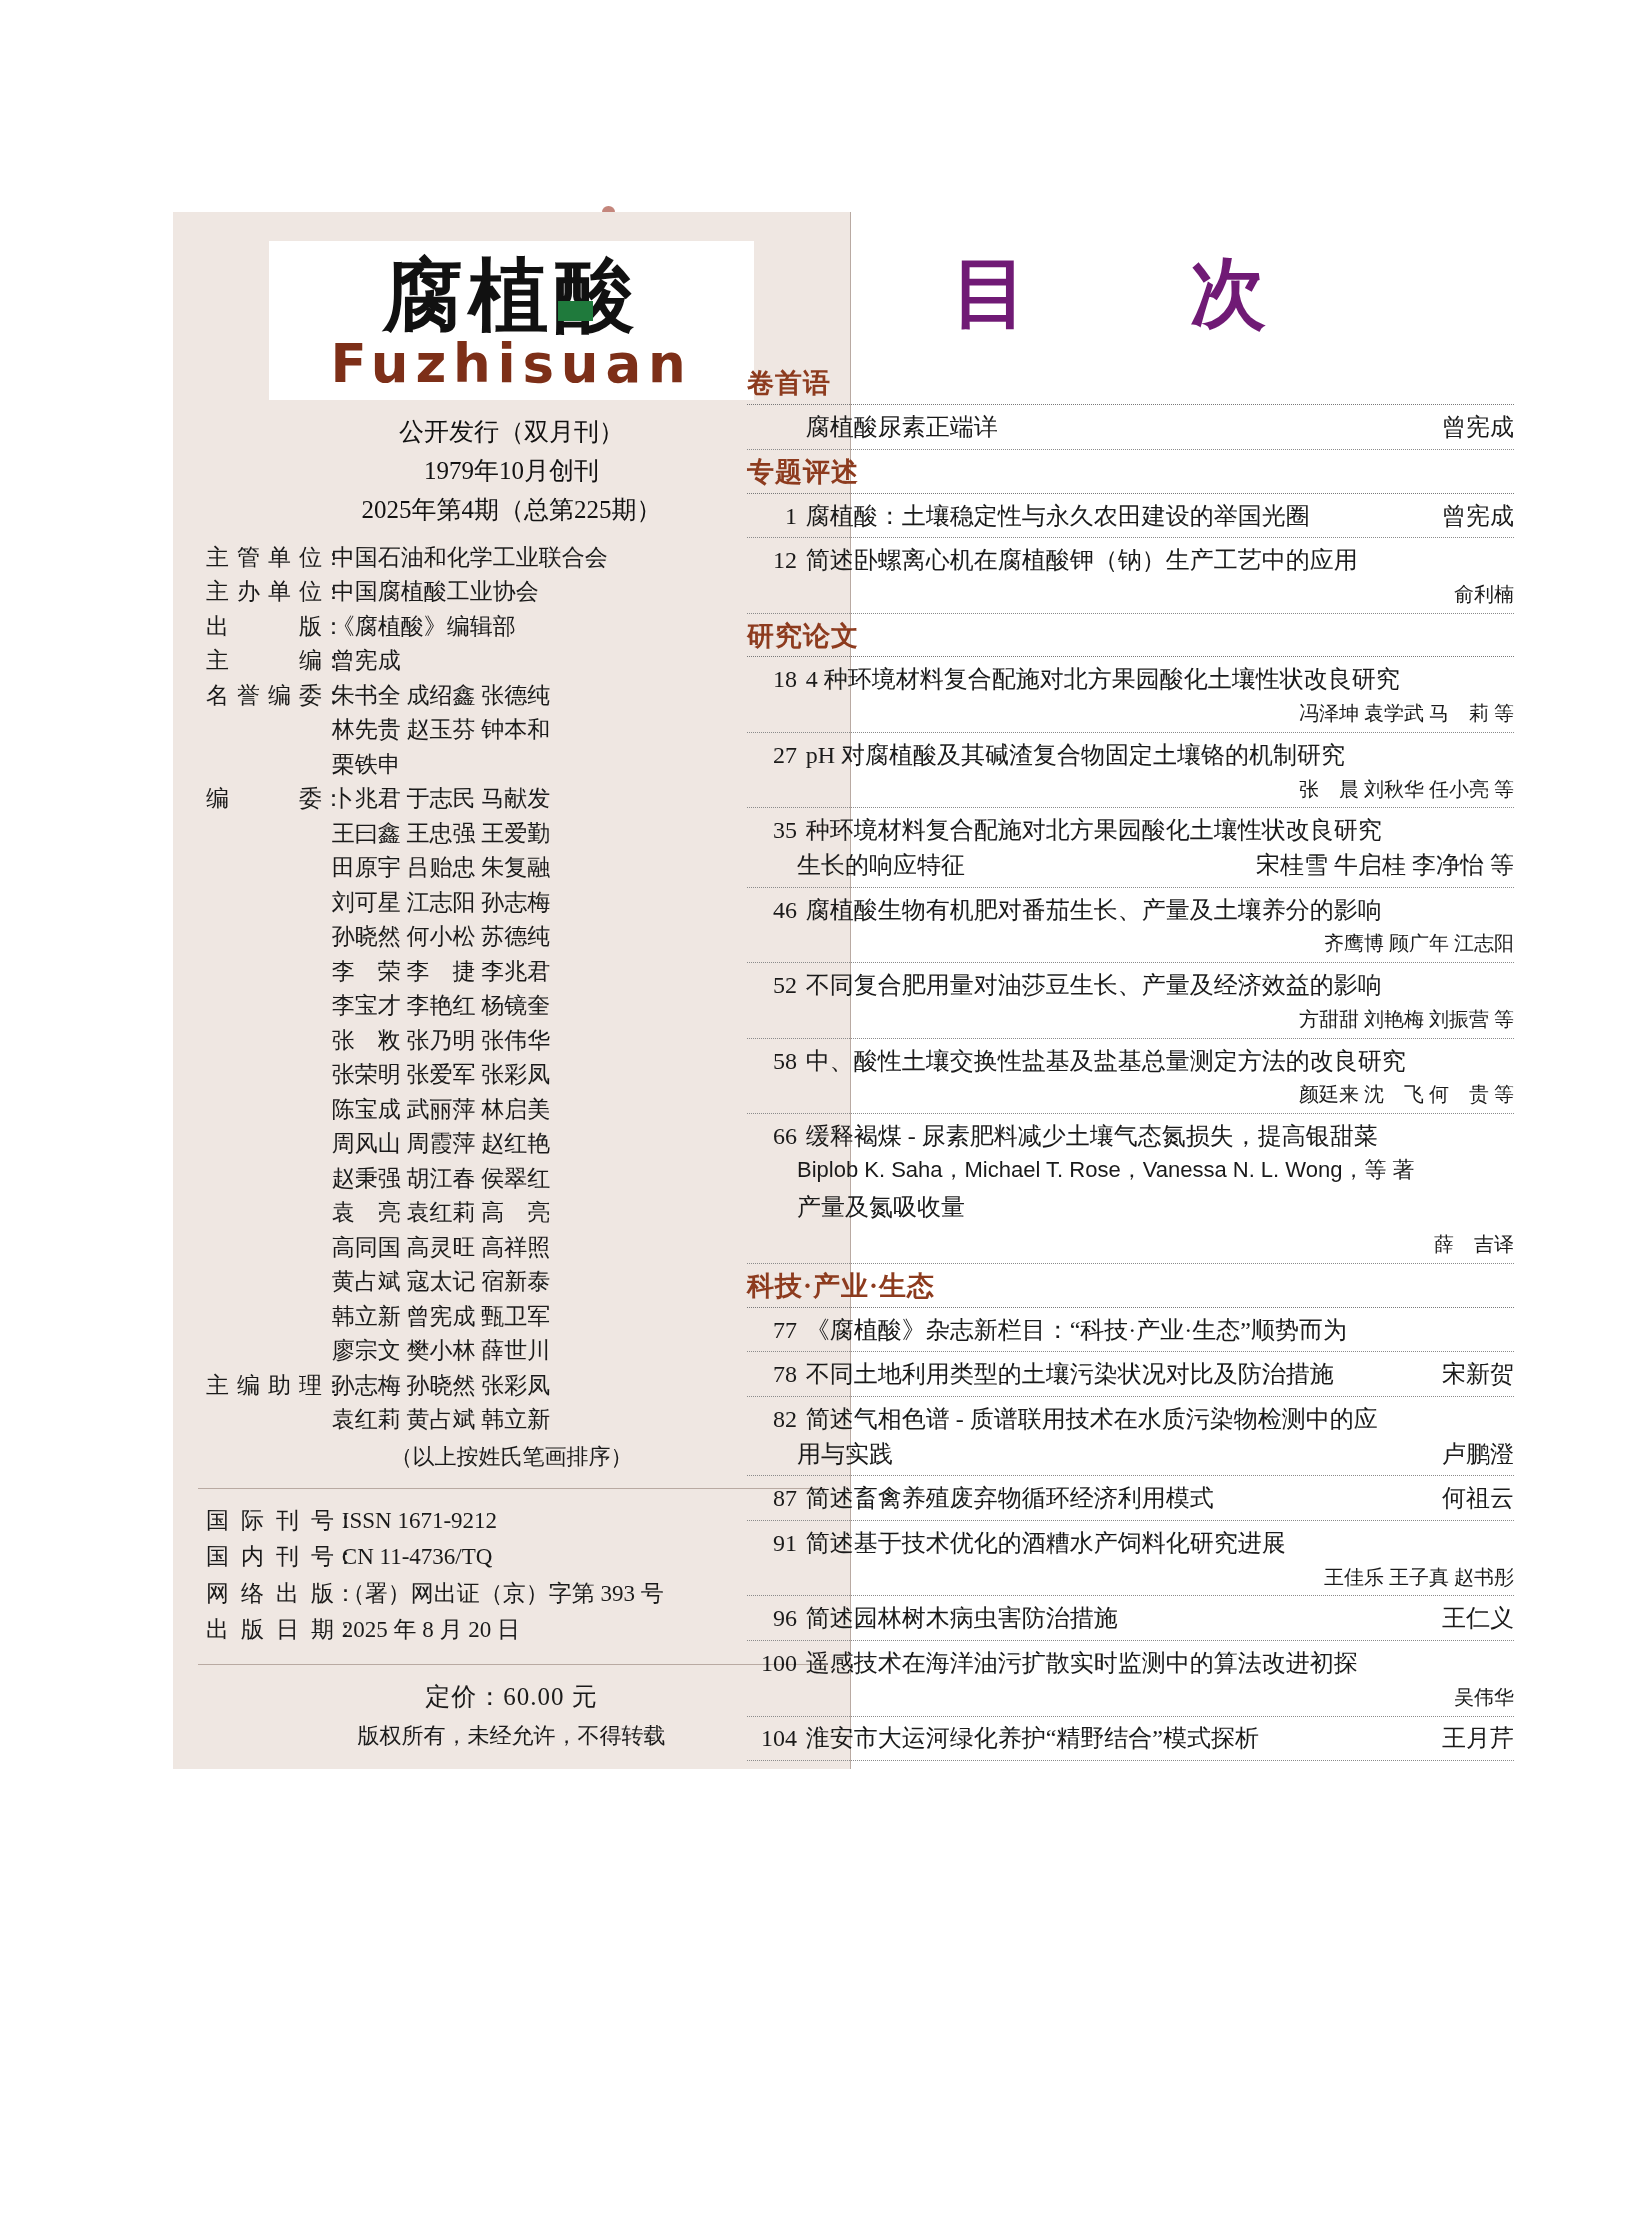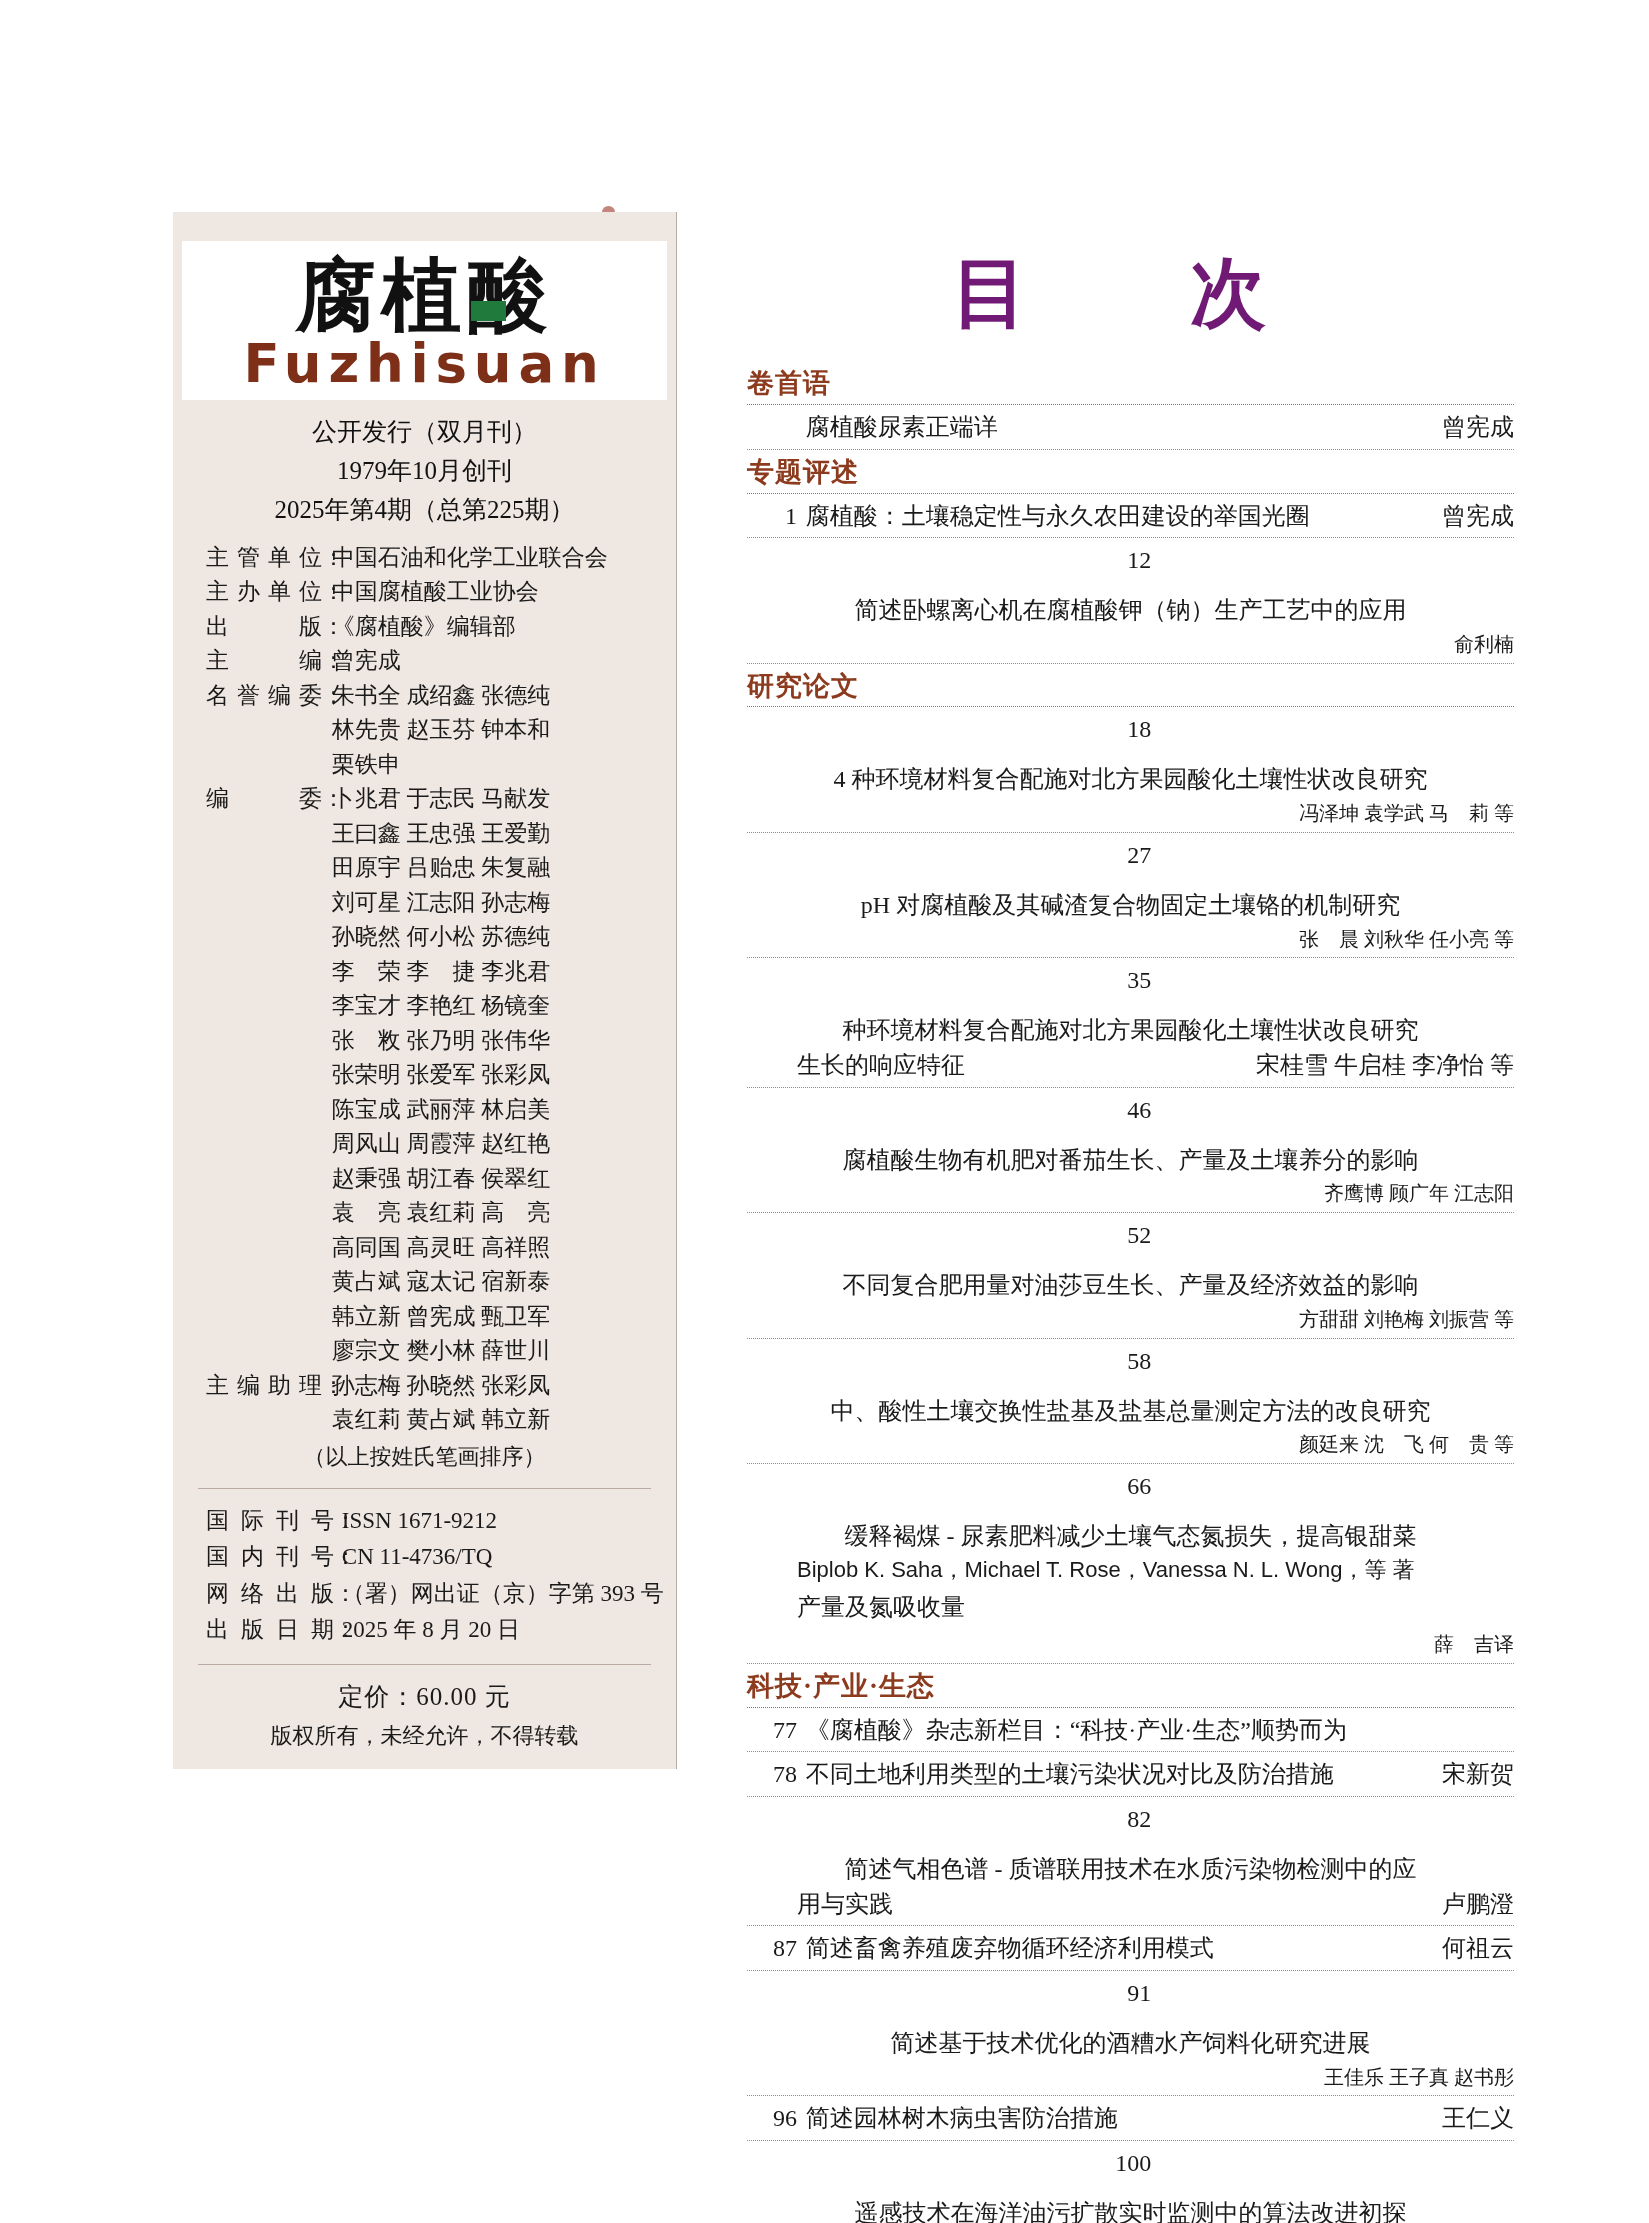--- a/index.html
+++ b/index.html
@@ -20,21 +20,21 @@
     left: 0; top: 0;
     width: 1650px;
     height: 2223px;
   }
 
   
   .left-panel {
     position: absolute;
     left: 173px;
     top: 212px;
-    width: 504px;
+    width: 678px;
     background: #efe7e2;
     border-right: 1px solid #b9aaa2;
     padding: 0 0 17.5px 0;
     box-sizing: border-box;
   }
   .dot {
     position: absolute;
     left: 602px;
     top: 206px;
     width: 12.6px;
@@ -188,21 +188,21 @@
   }
   .entry {
     display: flex;
     align-items: center;
     font-size: 24px;
     line-height: 1.45;
     padding-top: 4.9px;
     border-bottom: 1px dotted #8b8b8b;
     padding-bottom: 3.9px;
   }
-  .entry.noline { border-bottom: none; padding-bottom: 0; flex-direction: column; }
+  .entry.noline { border-bottom: none; padding-bottom: 0; }
   .entry .pg {
     width: 50px;
     flex: 0 0 50px;
     text-align: right;
     padding-right: 8.7px;
     font-family: "Liberation Serif", serif;
   }
   .entry .ttl {
     flex: 1 1 auto;
   }

